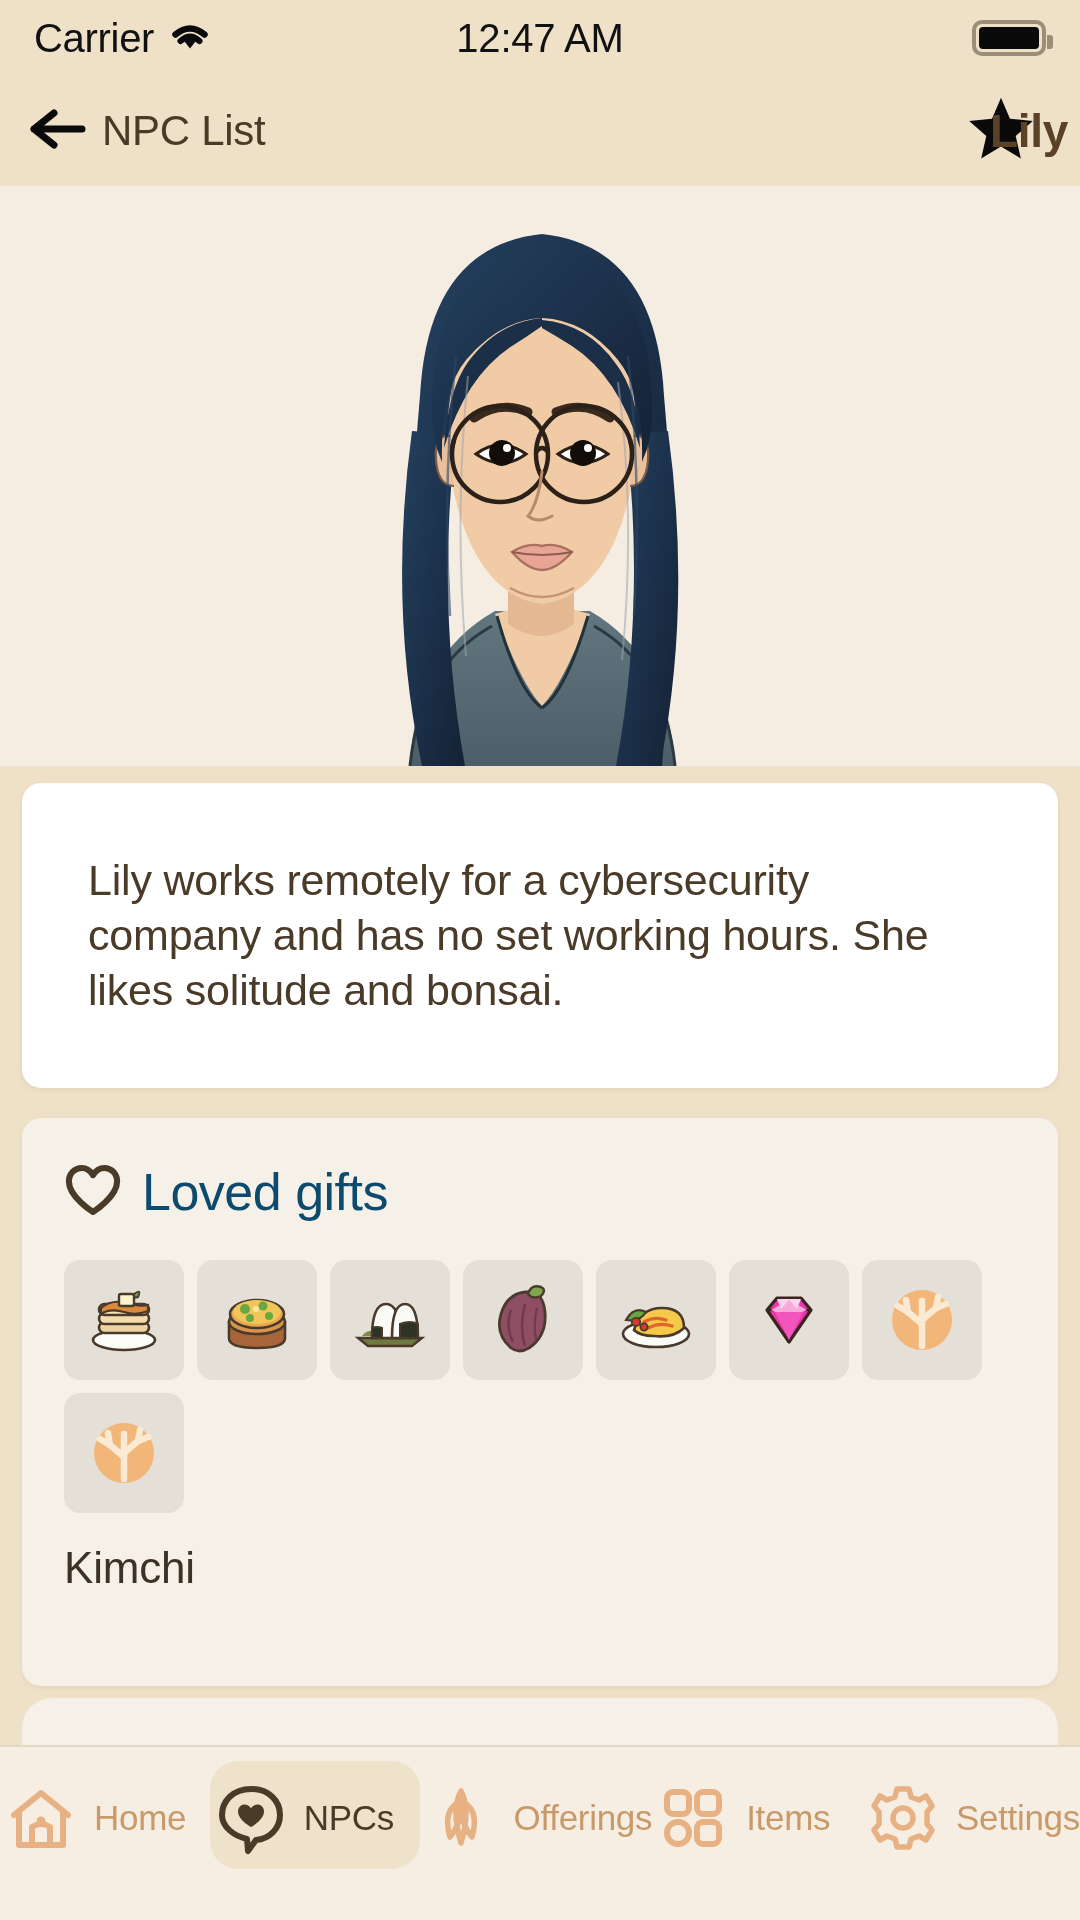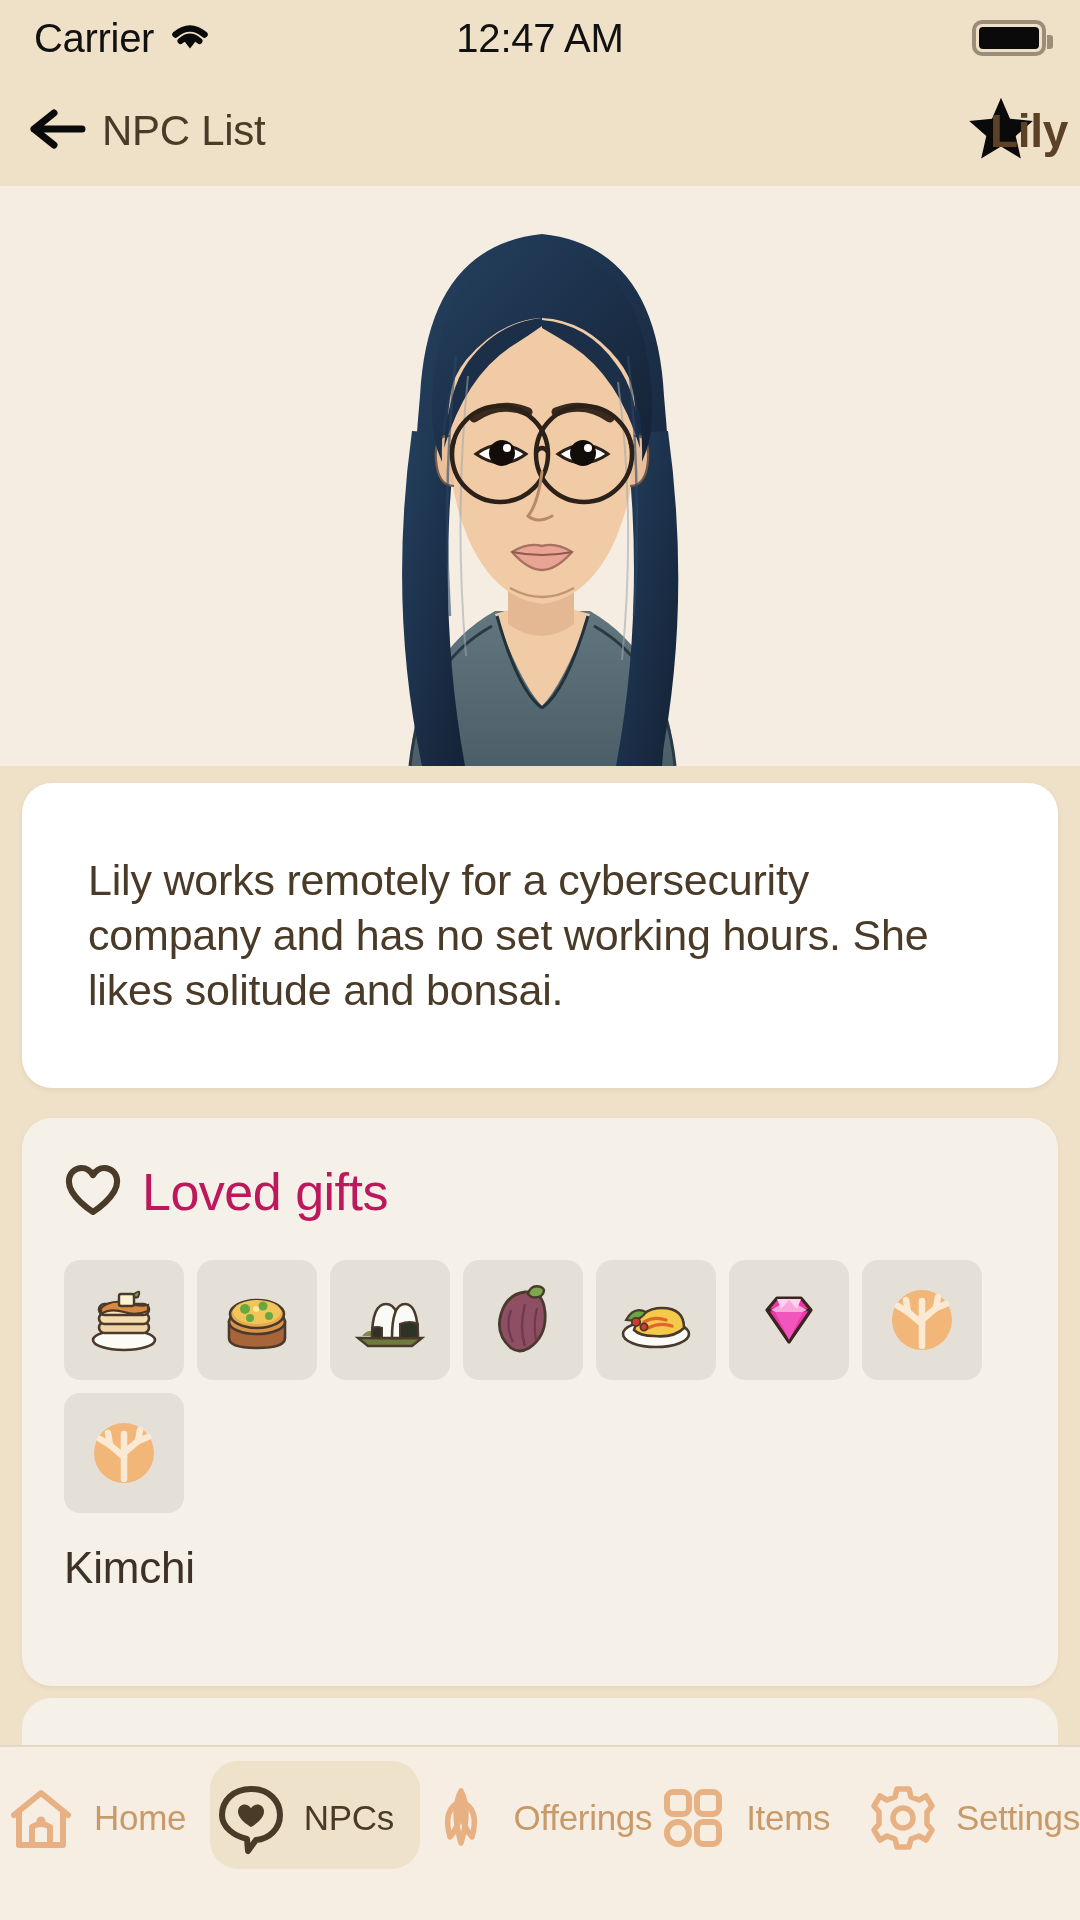--- a/index.html
+++ b/index.html
@@ -55,38 +55,38 @@
     position:absolute; left:0; top:186px; width:1080px; height:580px;
     background:#F5EDE2; overflow:hidden;
   }
   .portrait svg{ position:absolute; left:50%; transform:translateX(-50%); top:0; }
 
   
   .content{ position:absolute; left:0; top:766px; width:1080px; height:979px; background:#EFE0C8; }
 
   .card{
     position:absolute; left:22px; width:1036px;
-    border-radius:30px;
+    border-radius:19px;
   }
   .card-bio{
     top:17px; height:305px; background:#FFFFFF;
     box-shadow:0 2px 5px rgba(120,100,70,.10);
     display:flex; align-items:center; padding:0 66px;
   }
   .bio-text{
     font-size:43px; line-height:1.28; color:#4A3A28; letter-spacing:-.2px;
   }
 
   .card-gifts{
     top:352px; height:568px; background:#F5F1E8;
     box-shadow:0 2px 5px rgba(120,100,70,.08);
     padding:44px 42px 0 42px; overflow:hidden;
   }
   .gifts-head{ display:flex; align-items:center; gap:20px; margin-bottom:38px; }
-  .gifts-title{ font-size:52px; color:#be185d; letter-spacing:-.5px; }
+  .gifts-title{ font-size:52px; color:#0c4a6e; letter-spacing:-.5px; }
 
   .gift-grid{ display:flex; flex-wrap:wrap; gap:13px; width:100%; }
   .gift-tile{
     width:120px; height:120px; background:#E4E0D8; border-radius:16px;
     display:flex; align-items:center; justify-content:center; cursor:pointer;
   }
   .gift-tile svg{ display:block; }
 
   .gift-caption{
     margin-top:30px; font-size:44px; color:#3E3226; letter-spacing:-.2px;

